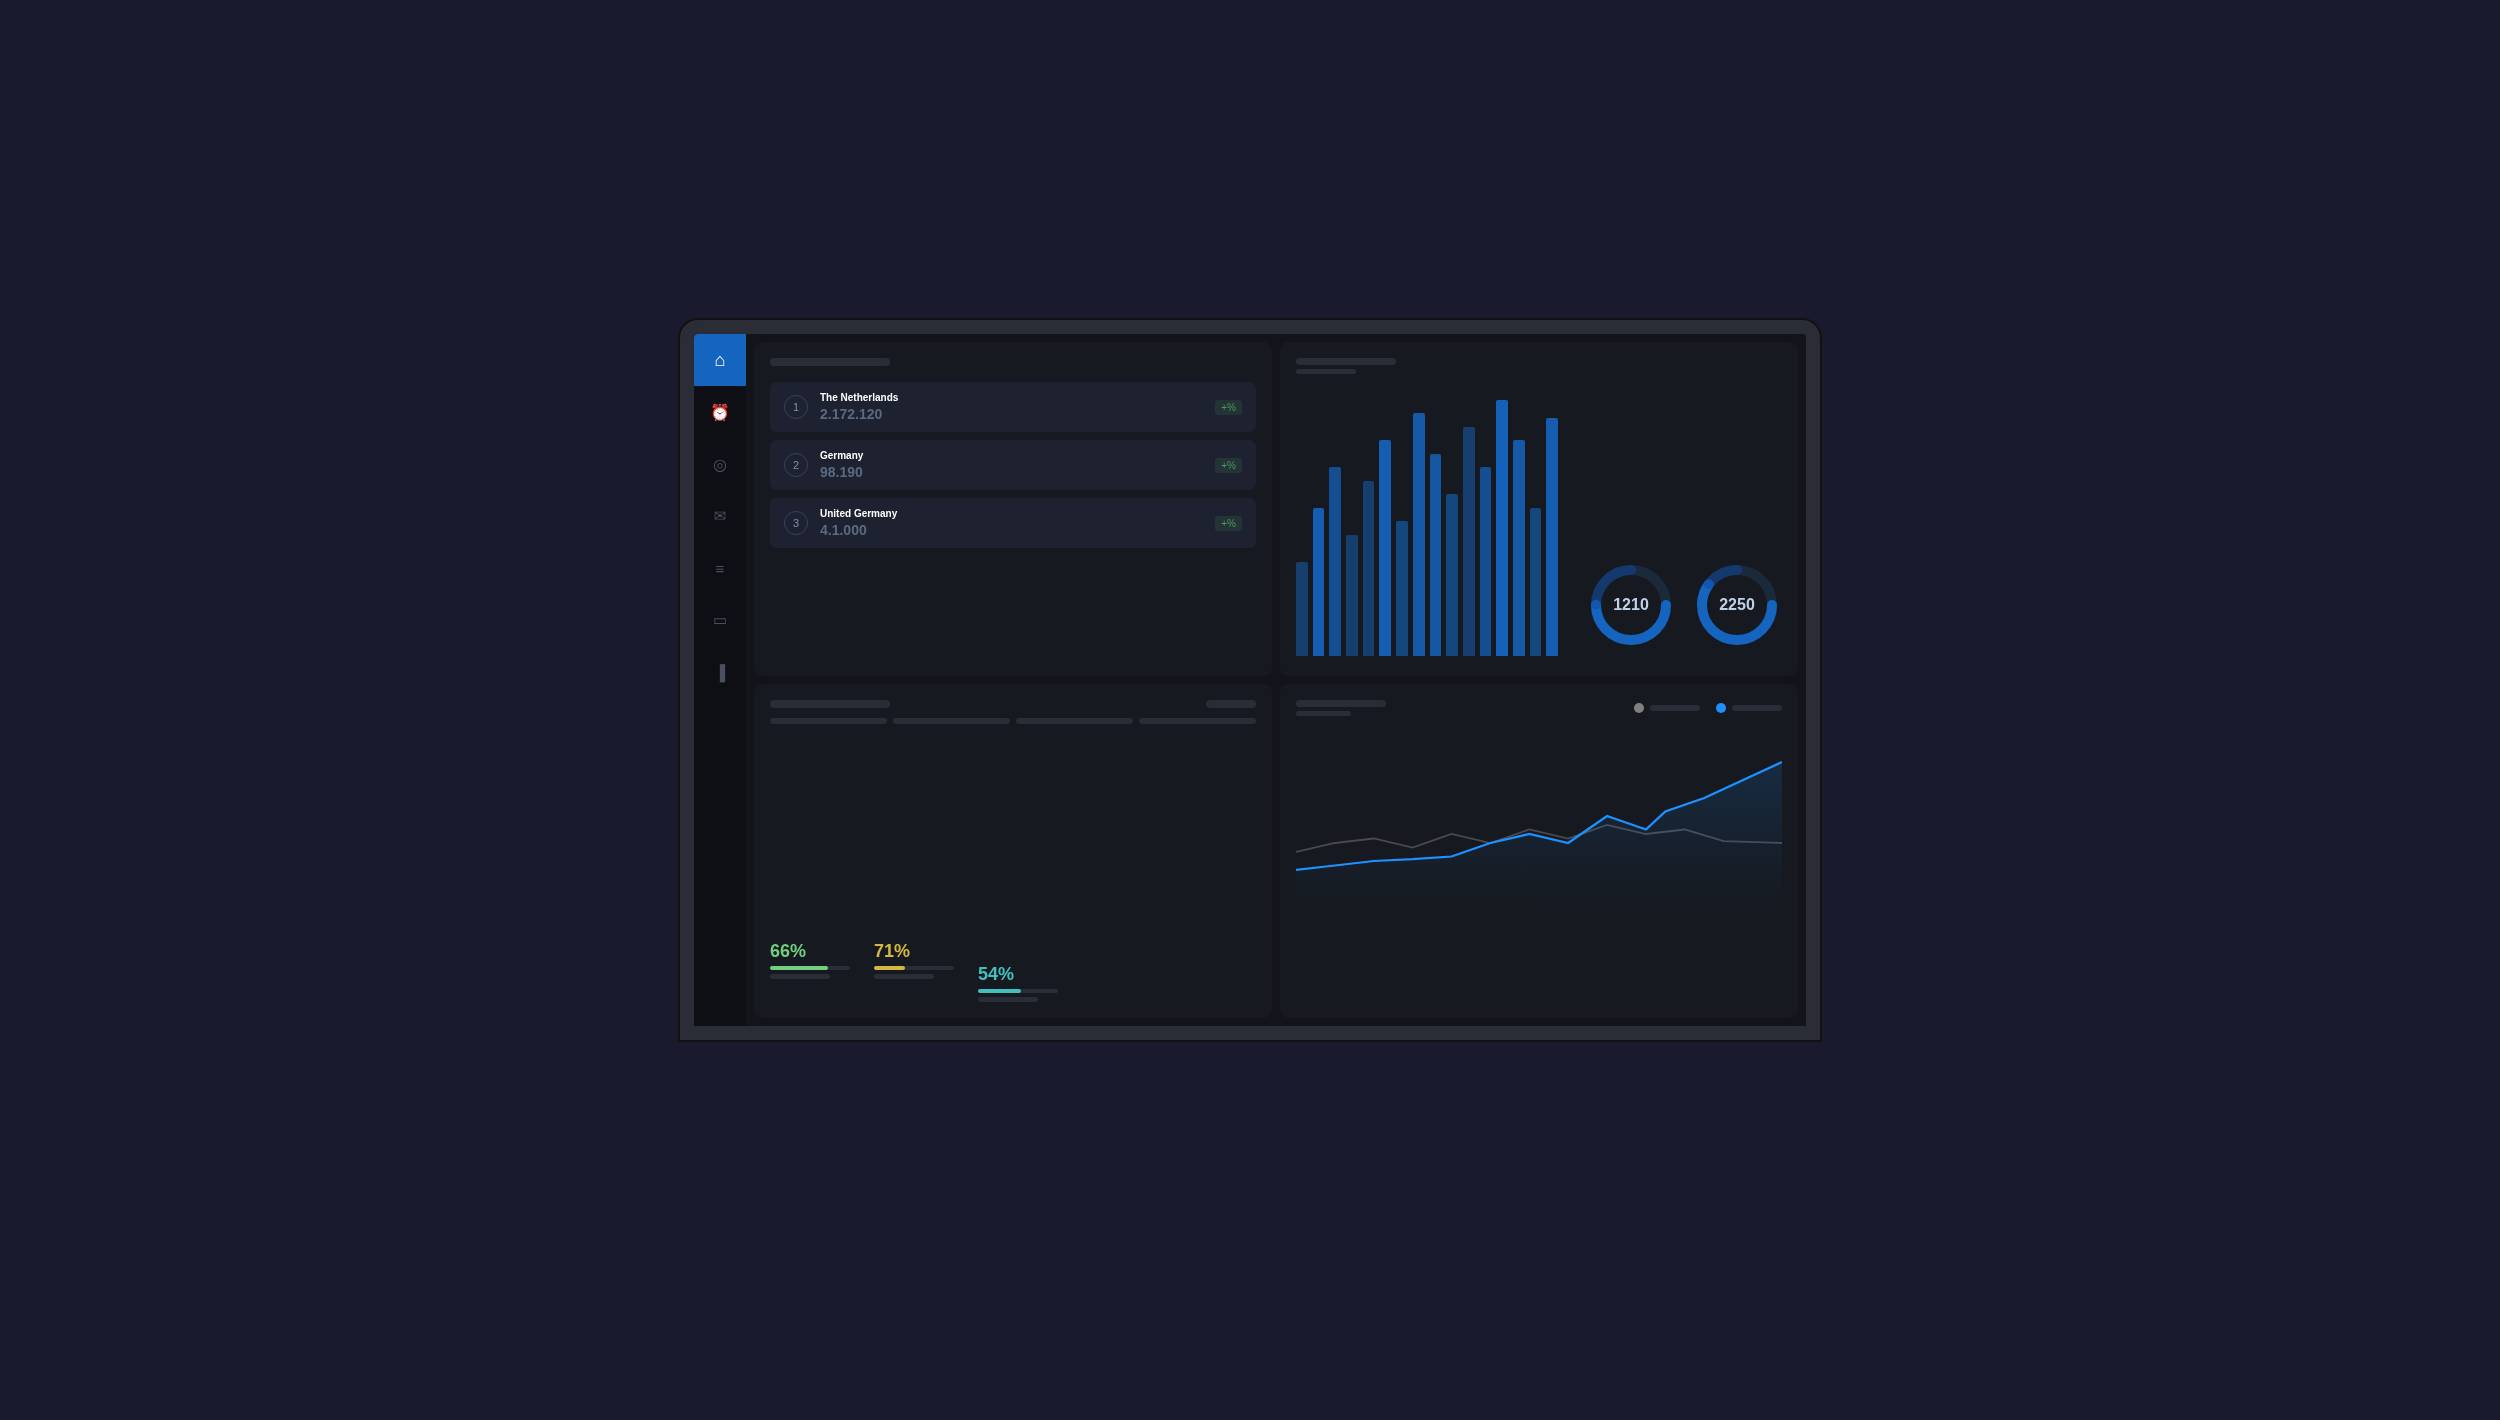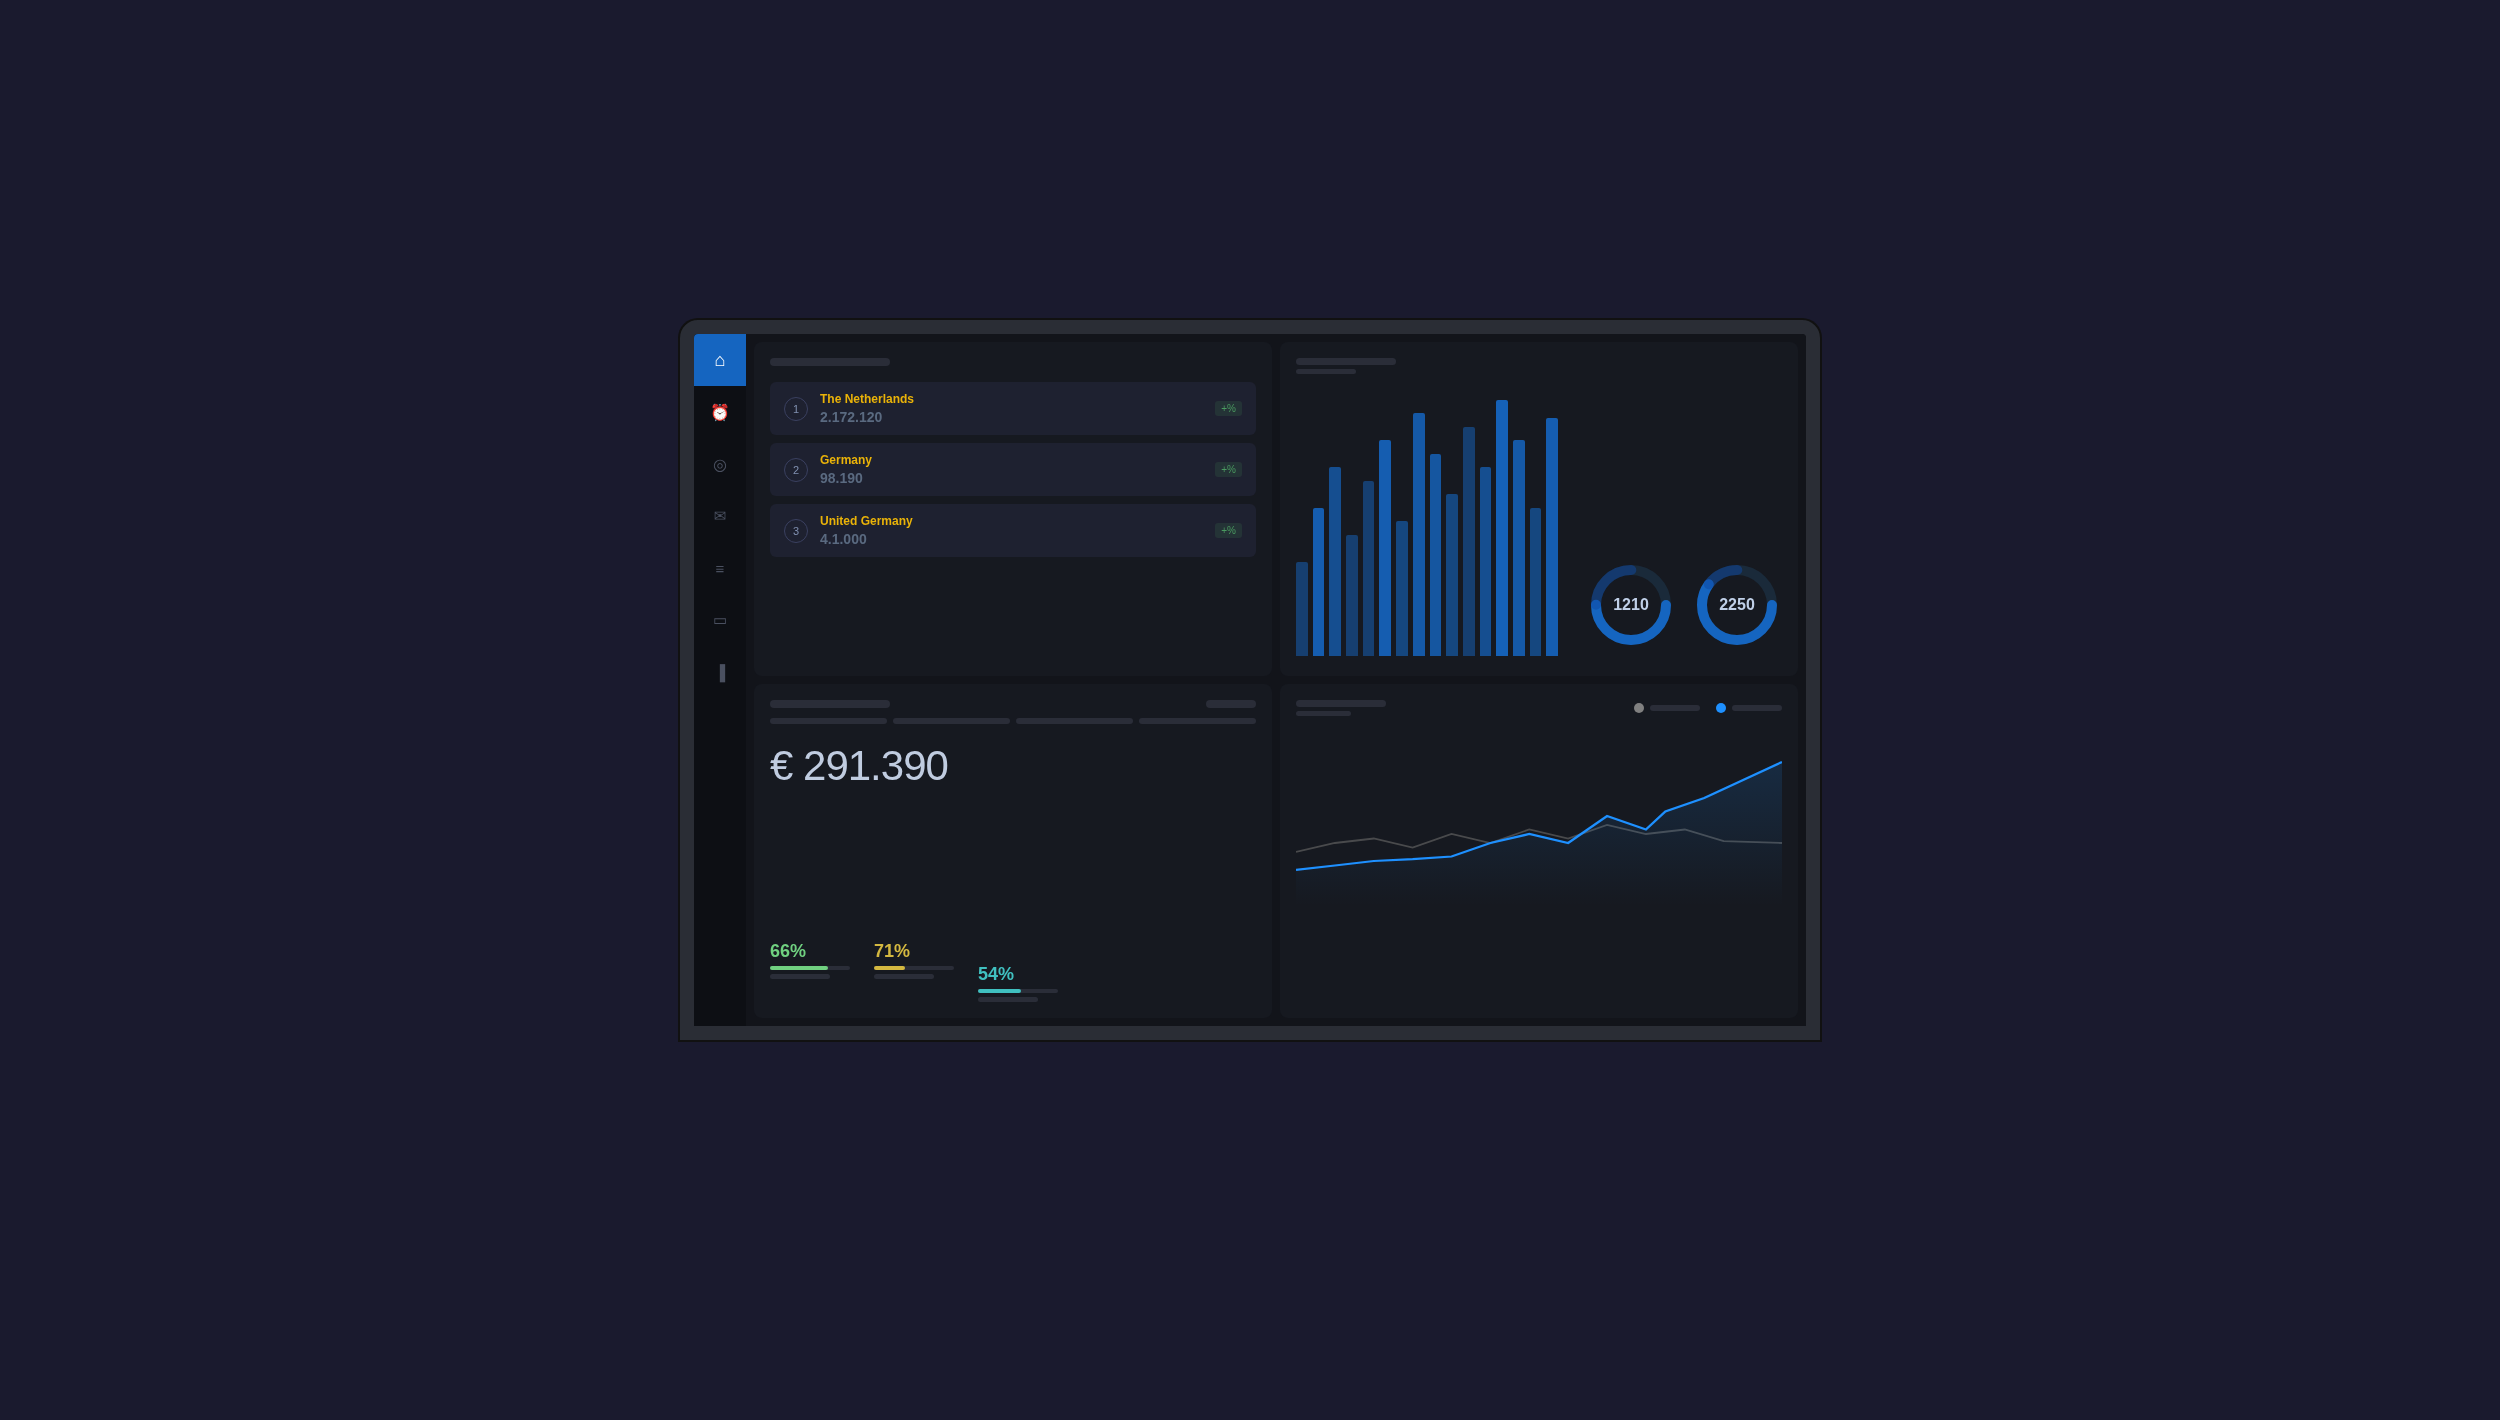--- a/index.html
+++ b/index.html
@@ -143,22 +143,22 @@
       color: #8090b0;
       font-size: 11px;
       flex-shrink: 0;
     }
 
     .rank-info {
       flex: 1;
     }
 
     .rank-name {
-      color: #eab308;
-      font-size: 12px;
+      color: #ffffff;
+      font-size: 10px;
       font-weight: 600;
       margin-bottom: 3px;
     }
 
     .rank-value {
       color: #5a6a80;
       font-size: 14px;
       font-weight: bold;
     }
 
@@ -501,21 +501,20 @@
           <div class="revenue-header">
             <div class="revenue-title-block"></div>
             <div class="revenue-badge"></div>
           </div>
           <div class="metric-bars">
             <div class="metric-bar-item"></div>
             <div class="metric-bar-item"></div>
             <div class="metric-bar-item"></div>
             <div class="metric-bar-item"></div>
           </div>
-          <div class="big-amount">€ 291.390</div>
           <div class="progress-section">
             <div class="progress-item">
               <div class="progress-pct green">66%</div>
               <div class="progress-bar-track">
                 <div class="progress-bar-fill green"></div>
               </div>
               <div class="progress-label"></div>
             </div>
             <div class="progress-item">
               <div class="progress-pct yellow">71%</div>

